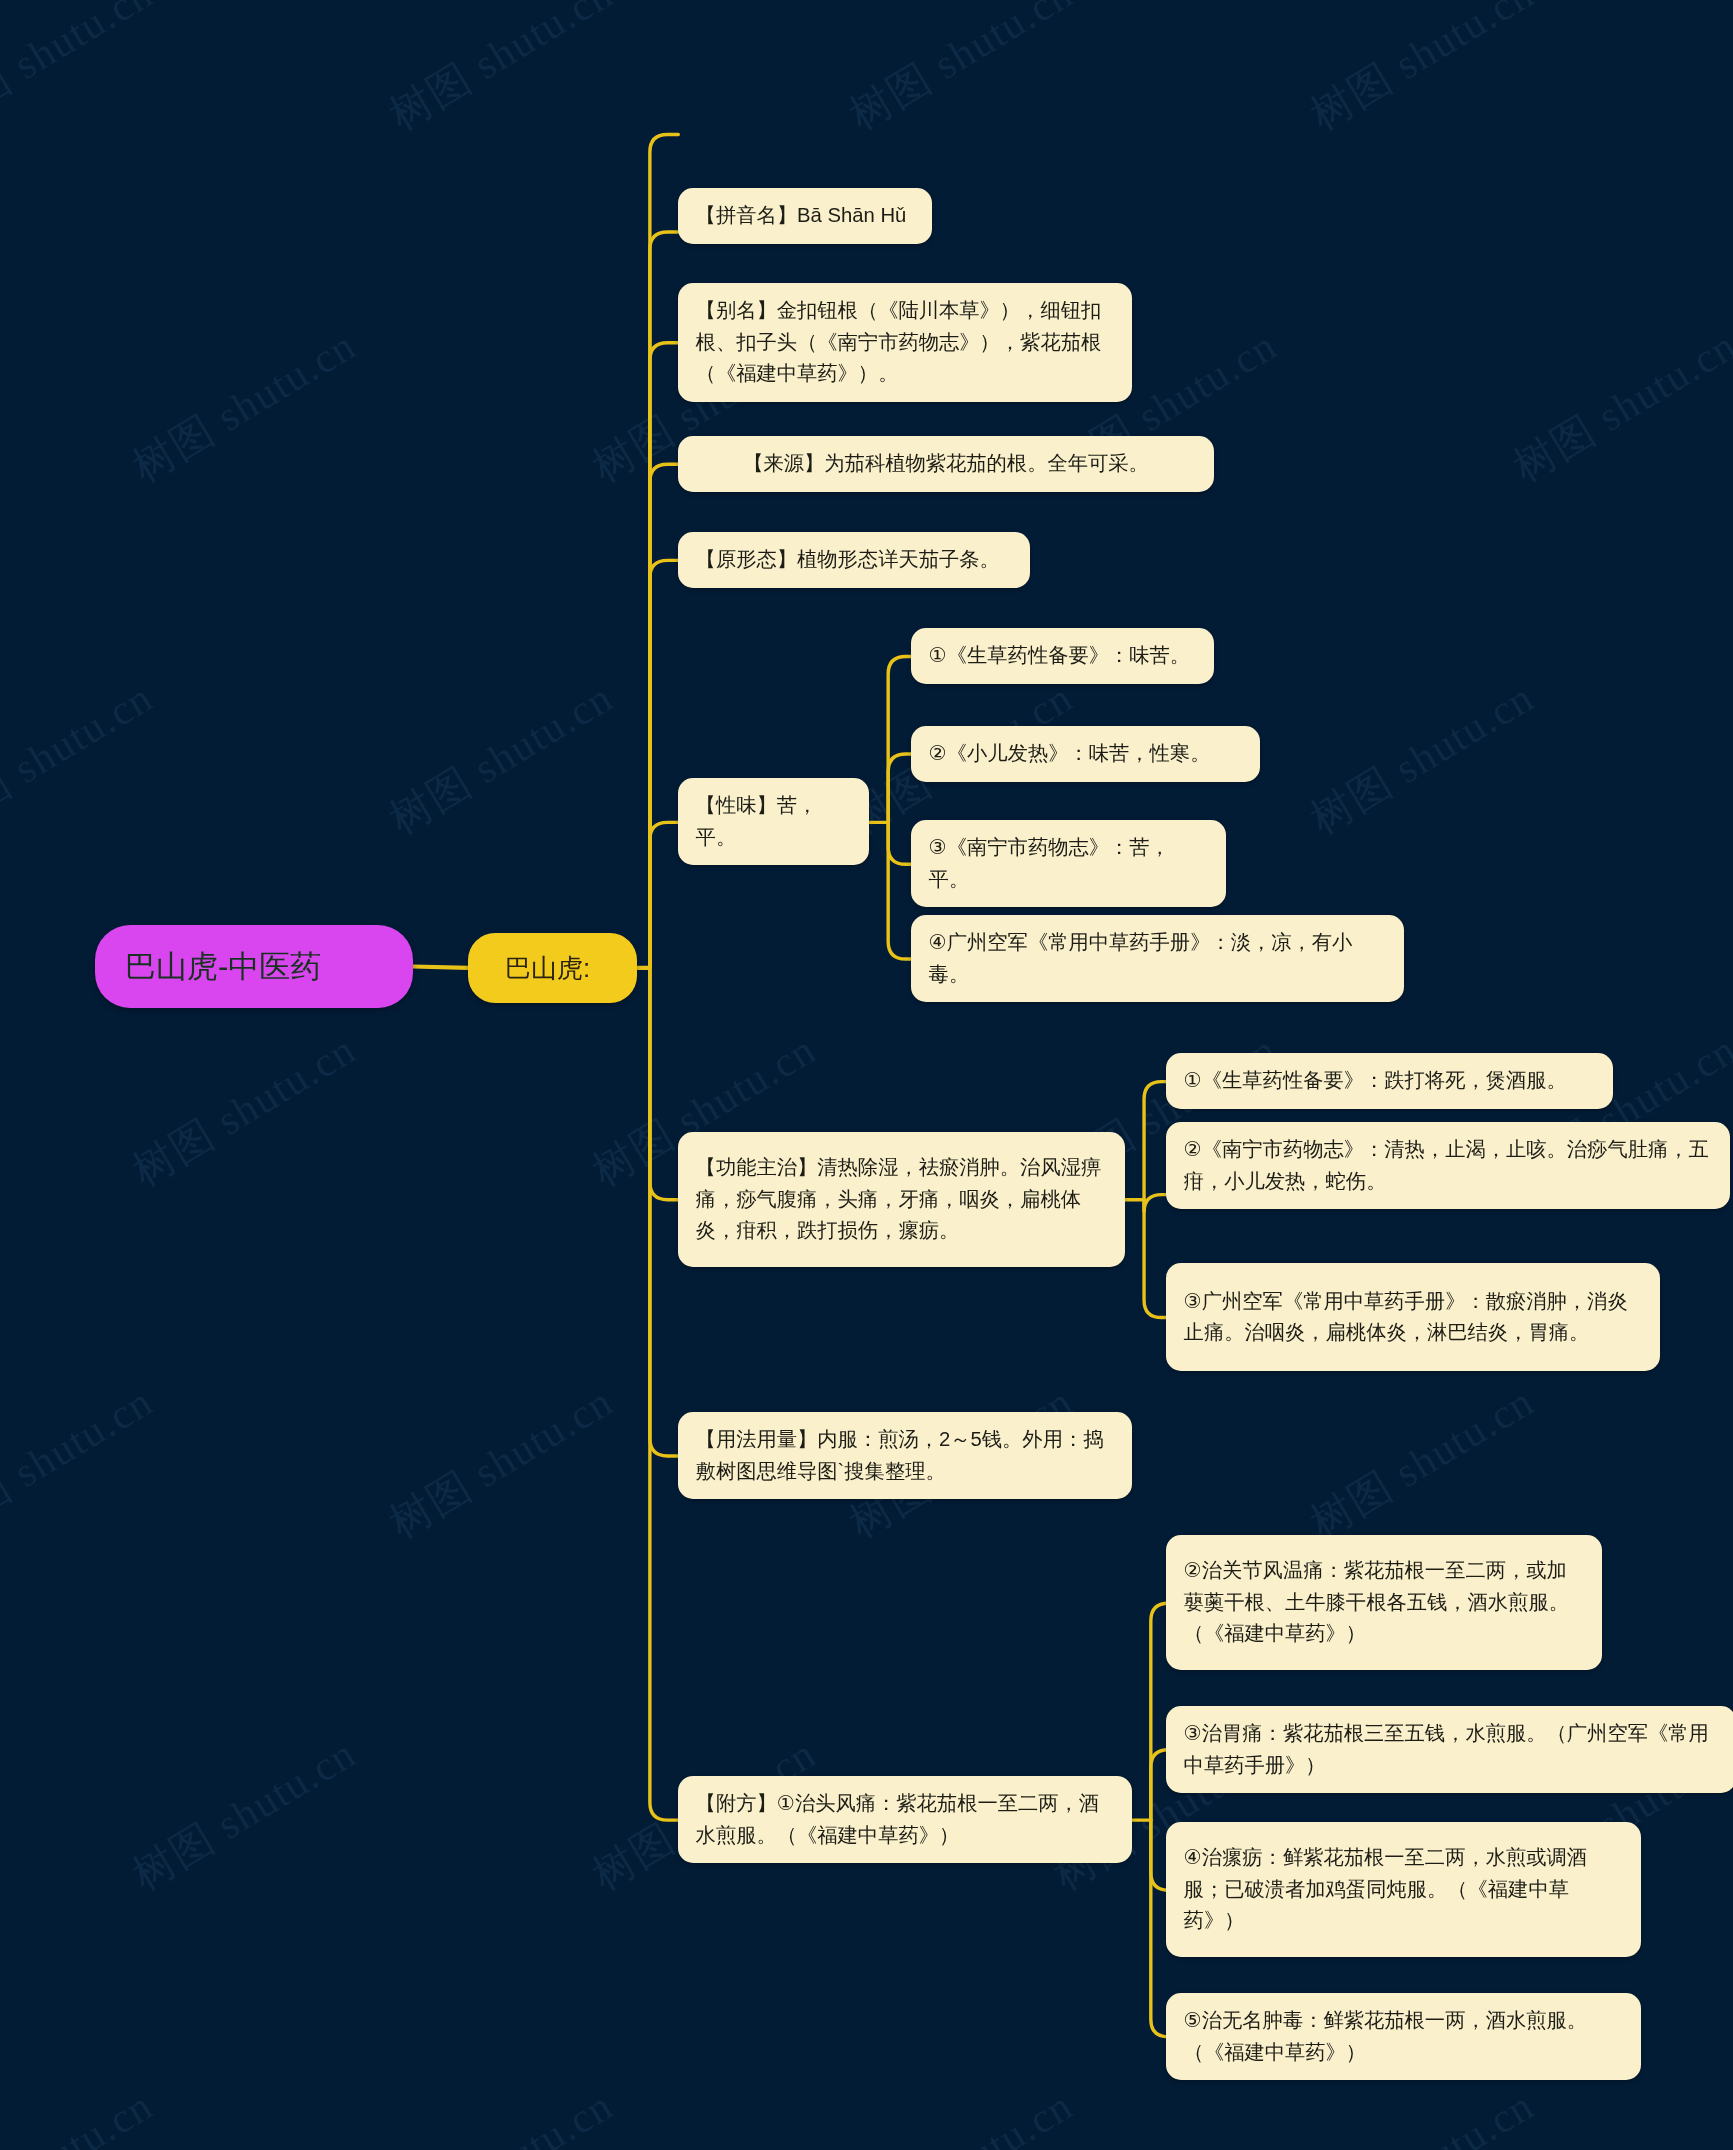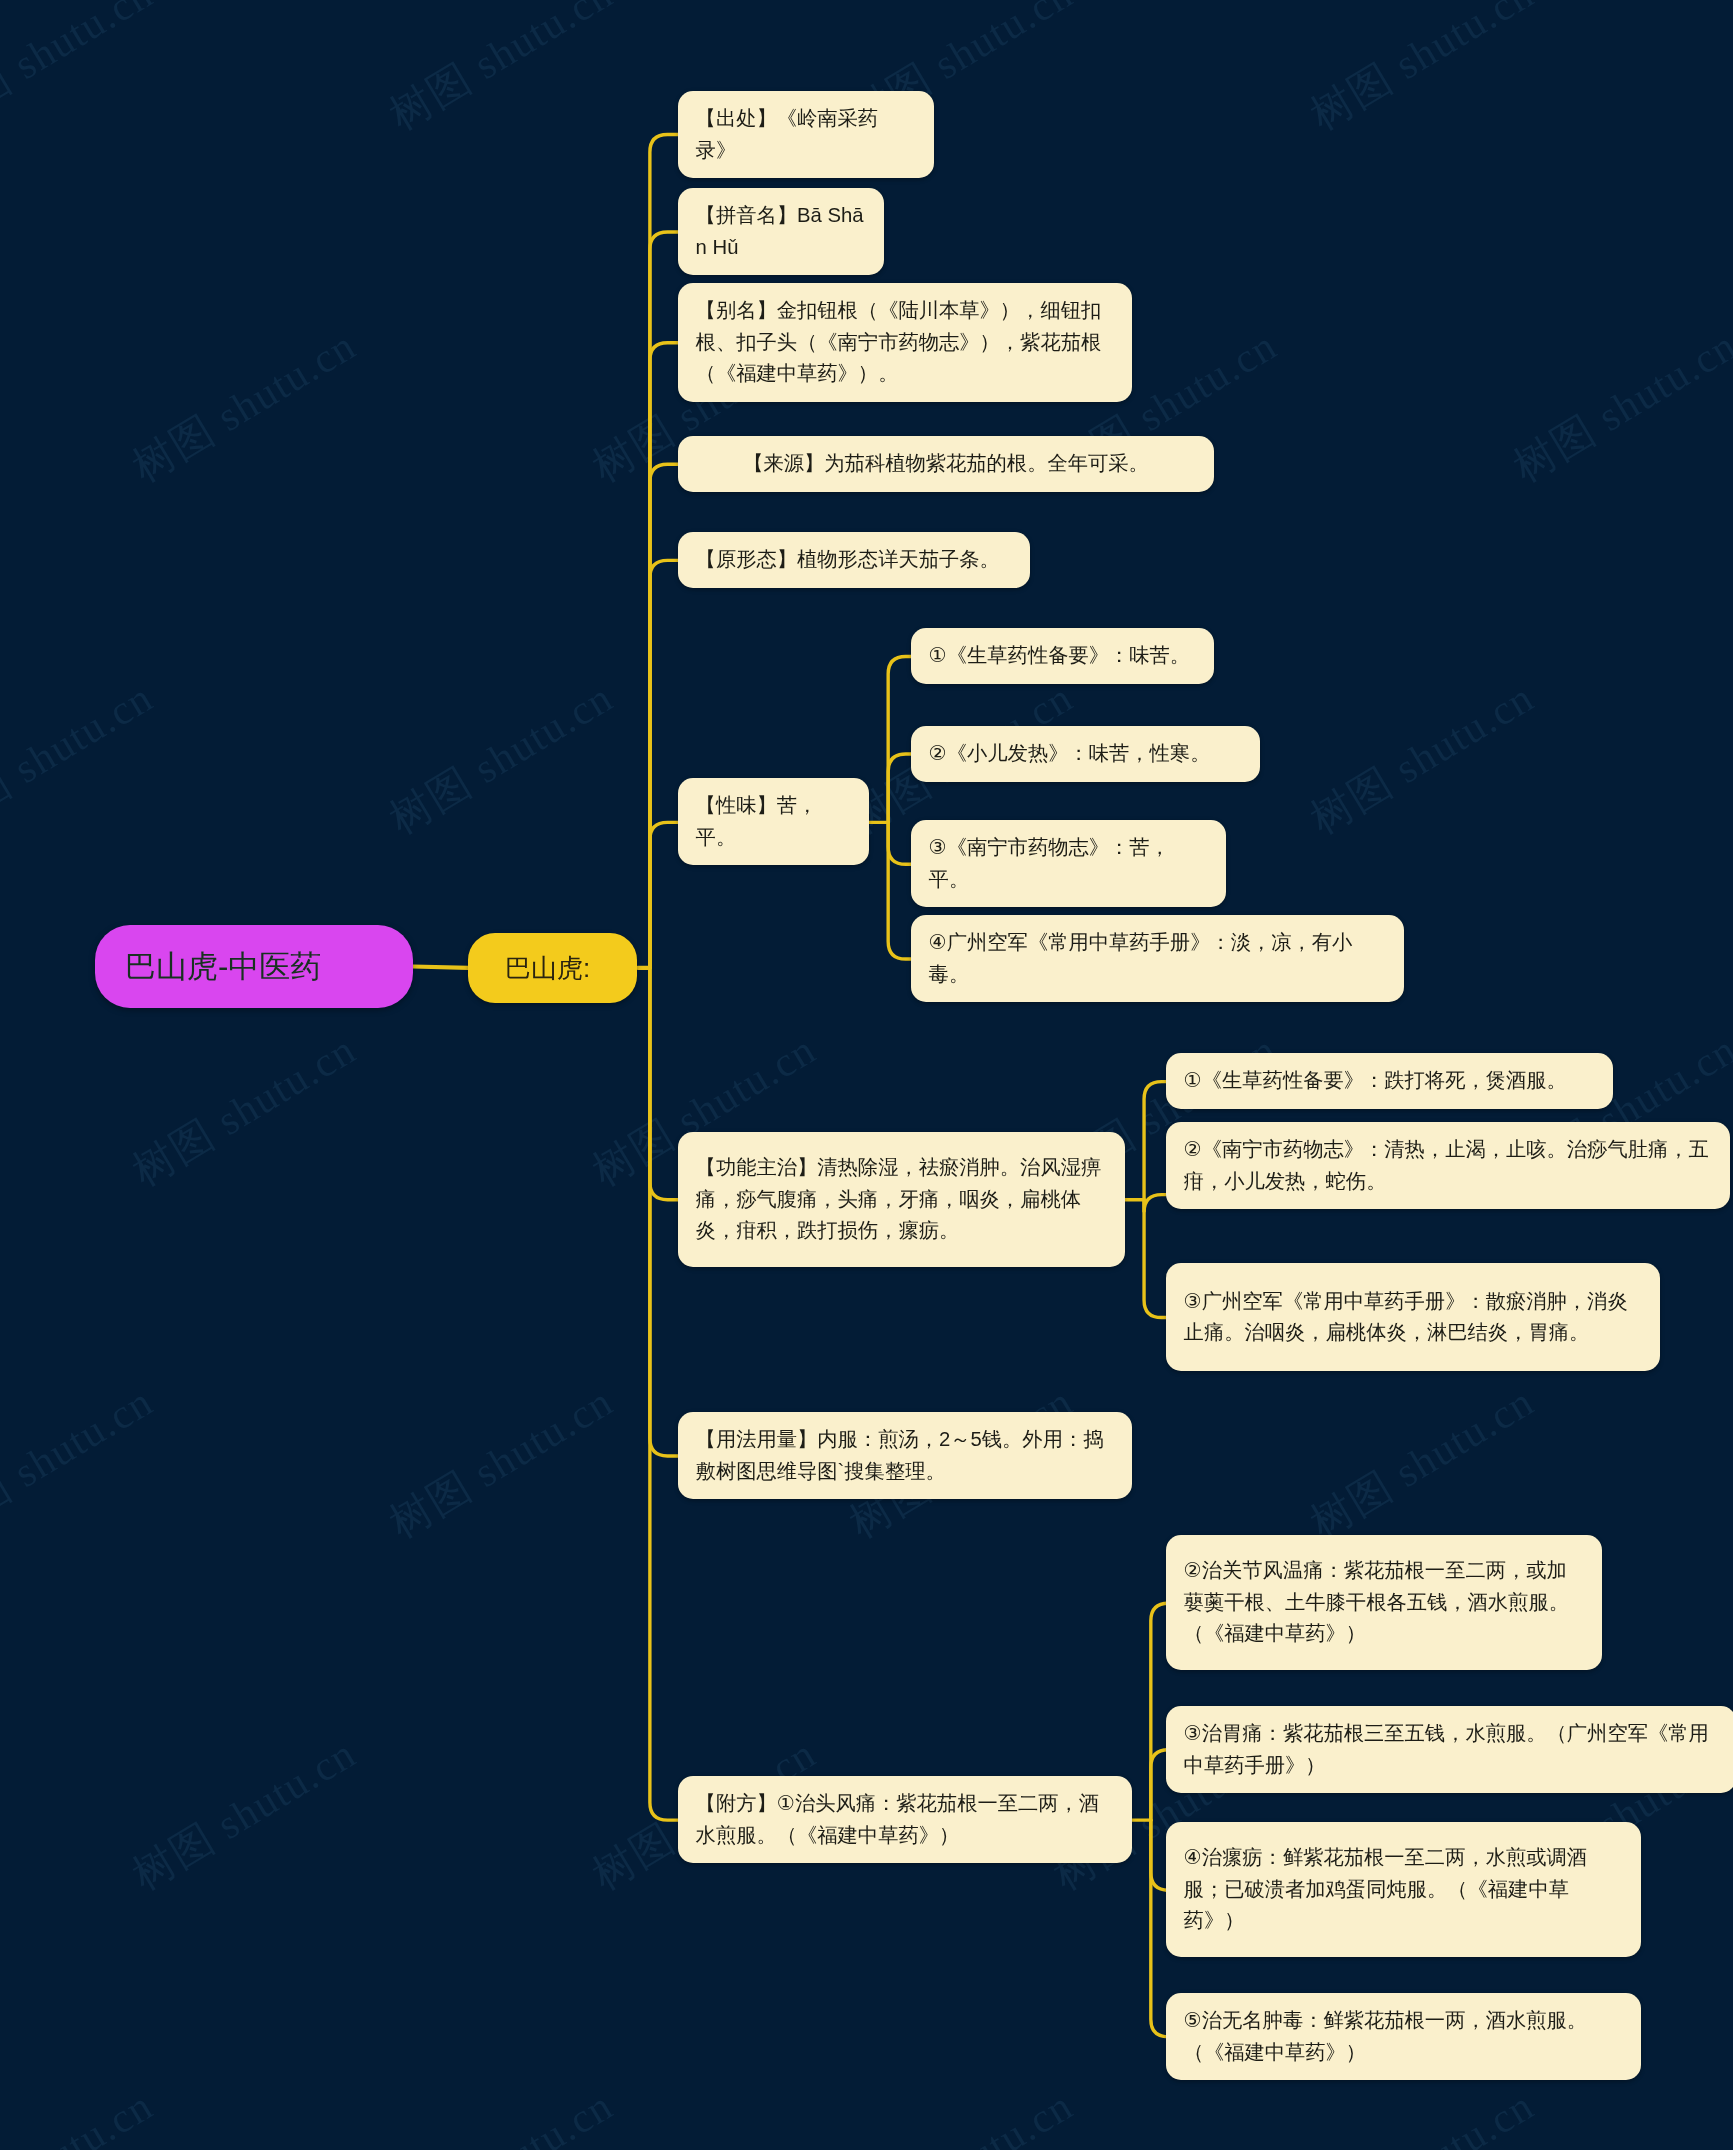--- a/index.html
+++ b/index.html
@@ -142,24 +142,21 @@
       <path d="M1700,2688.5 L1700,2610.5 Q1700,2584.5 1726,2584.5 L1722,2584.5" fill="none" stroke="#e8c219" stroke-width="5" stroke-linecap="round"></path>
       <path d="M1700,2688.5 L1700,2766 Q1700,2792 1726,2792 L1722,2792" fill="none" stroke="#e8c219" stroke-width="5" stroke-linecap="round"></path>
       <path d="M1700,2688.5 L1700,2982.5 Q1700,3008.5 1726,3008.5 L1722,3008.5" fill="none" stroke="#e8c219" stroke-width="5" stroke-linecap="round"></path>
     </svg>
 <div class="node n-root" style="left: 95px; top: 925px; width: 318px; min-height: 62px;">
       <span class="txt">巴山虎-中医药</span>
     </div>
     <div class="node n-l1" style="left: 468px; top: 933px; width: 169px; min-height: 51px;">
       <span class="txt">巴山虎:</span>
     </div>
-    <div class="node n-box" style="left: 678px; top: 91px; width: 256px; min-height: 51px;">
-      <span class="txt">【出处】《岭南采药录》</span>
-    </div>
-    <div class="node n-box" style="left: 678px; top: 188px; width: 206px; min-height: 51px;">
+    <div class="node n-box" style="left: 678px; top: 188px; width: 254px; min-height: 51px;">
       <span class="txt">【拼音名】Bā Shān Hǔ</span>
     </div>
     <div class="node n-box" style="left: 678px; top: 283px; width: 454px; min-height: 108px;">
       <span class="txt">【别名】金扣钮根（《陆川本草》），细钮扣根、扣子头（《南宁市药物志》），紫花茄根（《福建中草药》）。</span>
     </div>
     <div class="node n-box" style="left: 678px; top: 436px; width: 536px; min-height: 51px; text-align: center;">
       <span class="txt">【来源】为茄科植物紫花茄的根。全年可采。</span>
     </div>
     <div class="node n-box" style="left: 678px; top: 532px; width: 352px; min-height: 51px;">
       <span class="txt">【原形态】植物形态详天茄子条。</span>

